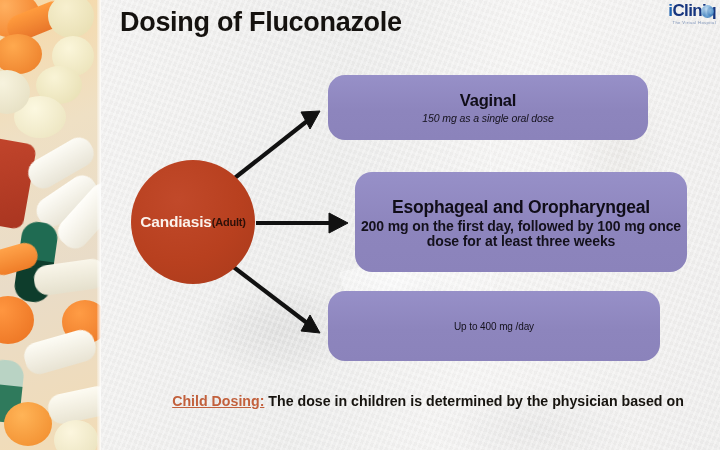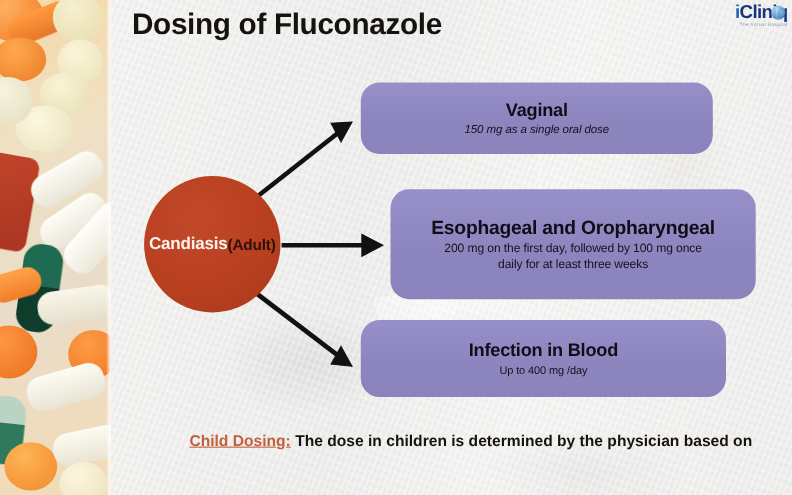--- a/index.html
+++ b/index.html
@@ -60,39 +60,39 @@
     opacity:.9;
   }
 
   
   .circle{
     position:absolute;left:131px;top:160px;width:124px;height:124px;border-radius:50%;
     background:radial-gradient(circle at 38% 32%,#c1492a,#b8401f 55%,#a93a1b);
     display:flex;flex-direction:row;align-items:center;justify-content:center;
   }
   .circle .c1{font-size:15.5px;font-weight:bold;color:#fbf2ec;line-height:20px;letter-spacing:-.2px;}
-  .circle .c2{font-size:14px;font-weight:bold;color:#2e1109;line-height:19px;letter-spacing:-.2px;text-align:right;}
+  .circle .c2{font-size:11px;font-weight:bold;color:#2e1109;line-height:19px;letter-spacing:-.2px;text-align:right;}
 
   
   .box{
     position:absolute;border-radius:17px;
     background:linear-gradient(180deg,#9790c8,#8d85bd 55%,#8b83bb);
     display:flex;flex-direction:column;align-items:center;justify-content:center;
     text-align:center;padding:0 0;box-sizing:border-box;
   }
   .box .bt{font-weight:bold;color:#100d18;letter-spacing:-.2px;}
   .box .bs{color:#14111c;letter-spacing:-.1px;}
 
   #box1{left:328px;top:75px;width:320px;height:65px;}
   #box1 .bt{font-size:16.5px;line-height:22px;}
   #box1 .bs{font-size:10.5px;line-height:15px;font-style:italic;}
 
   #box2{left:355px;top:172px;width:332px;height:100px;}
   #box2 .bt{font-size:17.5px;line-height:24px;}
-  #box2 .bs{font-size:11px;line-height:15.5px;}
+  #box2 .bs{font-size:14px;line-height:15.5px;font-weight:bold;}
 
   #box3{left:328px;top:291px;width:332px;height:70px;}
   #box3 .bt{font-size:16.5px;line-height:22px;}
   #box3 .bs{font-size:10px;line-height:15px;}
 
   
   .arrows{position:absolute;left:0;top:0;width:720px;height:450px;}
 
   
   .footer{
@@ -169,25 +169,24 @@
   </div>
 
   <div class="box" id="box1">
     <div class="bt">Vaginal</div>
     <div class="bs">150 mg as a single oral dose</div>
   </div>
 
   <div class="box" id="box2">
     <div class="bt">Esophageal and Oropharyngeal</div>
     <div class="bs">200 mg on the first day, followed by 100 mg once</div>
-    <div class="bs">daily for at least three weeks</div>
+    <div class="bs">dose for at least three weeks</div>
   </div>
 
   <div class="box" id="box3">
-    <div class="bt">Infection in Blood</div>
     <div class="bs">Up to 400 mg /day</div>
   </div>
 
   <div class="footer">
     <span class="kw">Child Dosing:</span><span> The dose in children is determined by the physician based on</span><br>
   </div>
 
 </div>
 
 </body></html>

